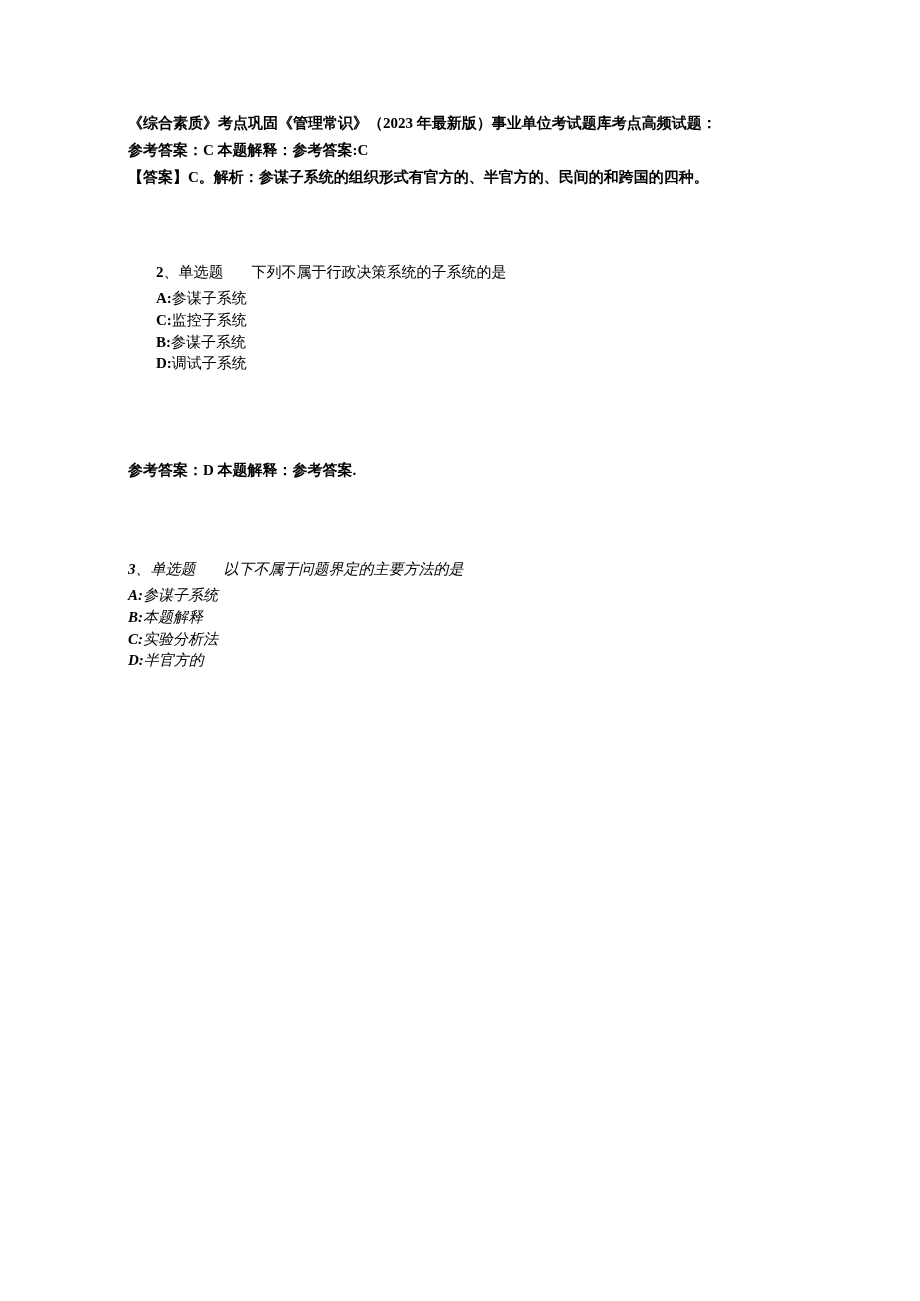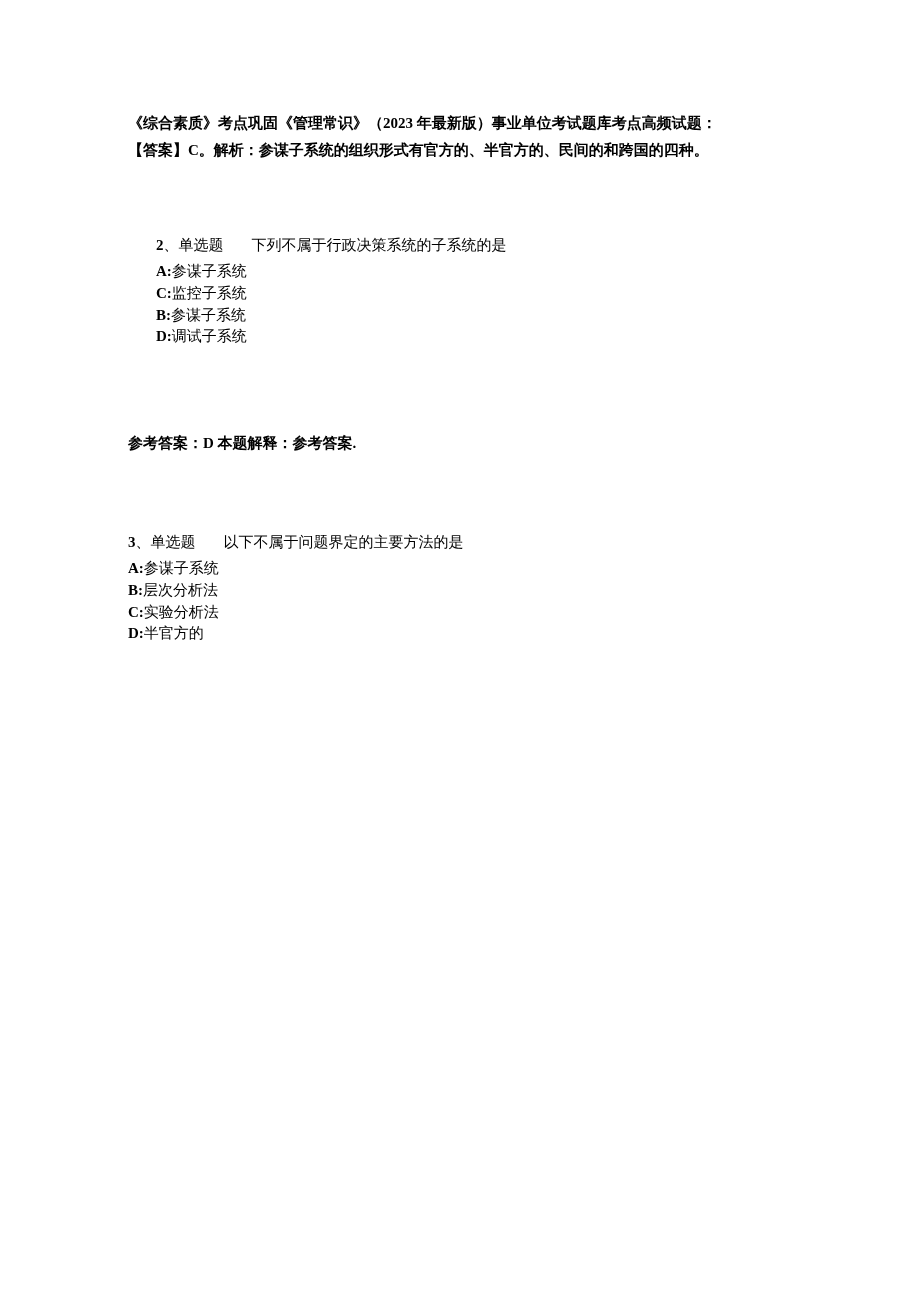--- a/index.html
+++ b/index.html
@@ -52,28 +52,30 @@
     }
     .opt-label {
       font-family: "Times New Roman", serif;
       font-weight: bold;
     }
     .answer-block {
       margin-top: 82px;
     }
     .question-block-3 {
       margin-top: 72px;
+      font-style: italic;
     }
   </style>
 </head>
 <body>
 
 <div class="content">
 
   <div class="paragraph">《综合素质》考点巩固《管理常识》（2023 年最新版）事业单位考试题库考点高频试题：</div>
+  <div class="paragraph">参考答案：C 本题解释：参考答案:C</div>
   <div class="paragraph">【答案】C。解析：参谋子系统的组织形式有官方的、半官方的、民间的和跨国的四种。</div>
 
   <div class="question-block">
     <div class="question-title">
       <span class="q-number">2</span><span class="q-type">、单选题</span><span class="q-gap"></span><span class="q-text">下列不属于行政决策系统的子系统的是</span>
     </div>
     <div class="option-line">
       <span class="opt-label">A:</span><span>参谋子系统</span>
     </div>
     <div class="option-line">
@@ -92,21 +94,21 @@
   </div>
 
   <div class="question-block-3">
     <div class="question-title">
       <span class="q-number">3</span><span class="q-type">、单选题</span><span class="q-gap"></span><span class="q-text">以下不属于问题界定的主要方法的是</span>
     </div>
     <div class="option-line">
       <span class="opt-label">A:</span><span>参谋子系统</span>
     </div>
     <div class="option-line">
-      <span class="opt-label">B:</span><span>层次分析法</span>
+      <span class="opt-label">B:</span><span>本题解释</span>
     </div>
     <div class="option-line">
       <span class="opt-label">C:</span><span>实验分析法</span>
     </div>
     <div class="option-line">
       <span class="opt-label">D:</span><span>半官方的</span>
     </div>
   </div>
 
 </div>

